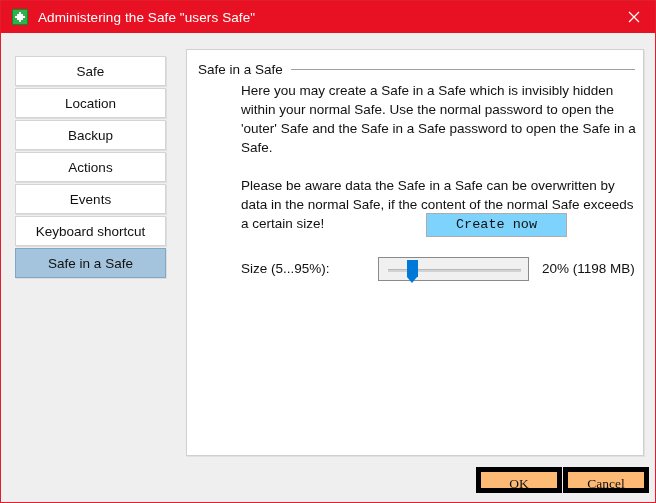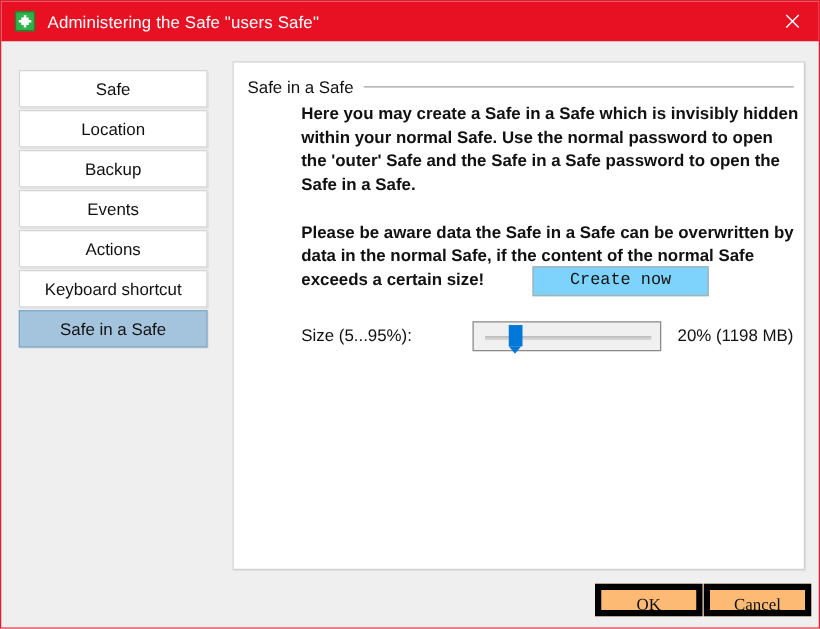--- a/index.html
+++ b/index.html
@@ -144,21 +144,20 @@
     background: #a0a0a0;
   }
   .body-text {
     position: absolute;
     left: 54px;
     top: 31px;
     width: 400px;
     font-size: 13.5px;
     color: #111111;
     line-height: 19px;
-    font-weight: bold;
   }
   .body-text p {
     margin: 0;
   }
   .body-text p.second {
     margin-top: 19px;
   }
 
   
   .create-row {
@@ -306,24 +305,24 @@
     <div class="tab">
       <span>Safe</span>
     </div>
     <div class="tab">
       <span>Location</span>
     </div>
     <div class="tab">
       <span>Backup</span>
     </div>
     <div class="tab">
+      <span>Actions</span>
+    </div>
+    <div class="tab">
       <span>Events</span>
-    </div>
-    <div class="tab">
-      <span>Actions</span>
     </div>
     <div class="tab">
       <span>Keyboard shortcut</span>
     </div>
     <div class="tab selected">
       <span>Safe in a Safe</span>
     </div>
   </div>
 
   <div class="content-panel">

